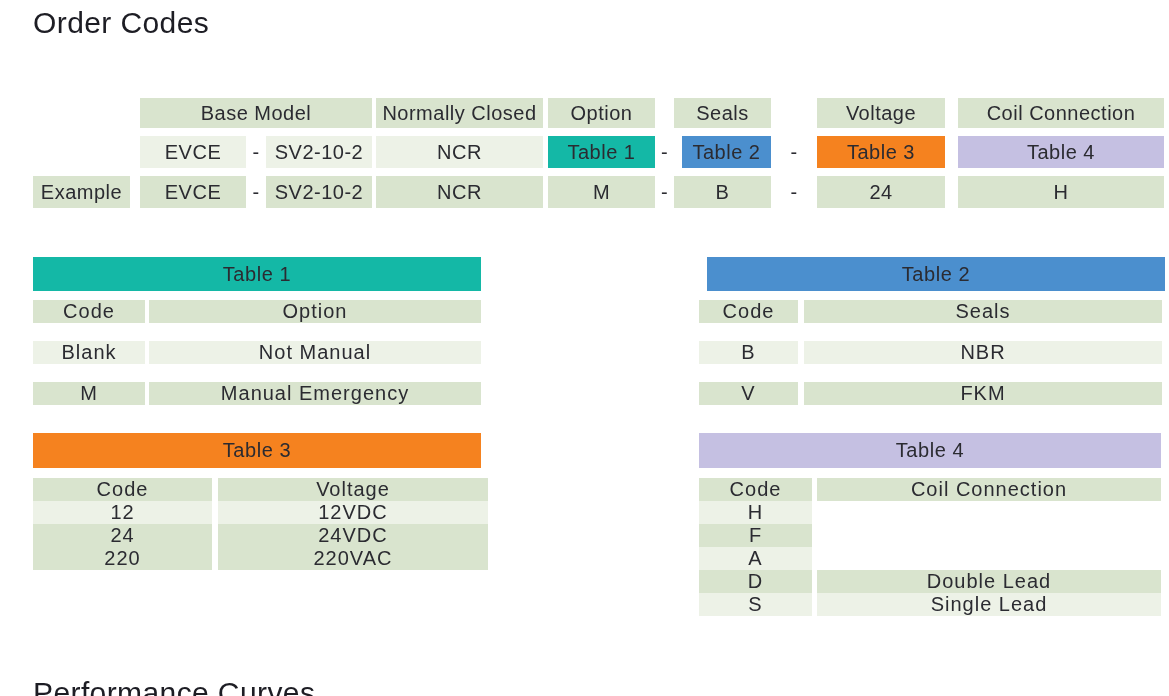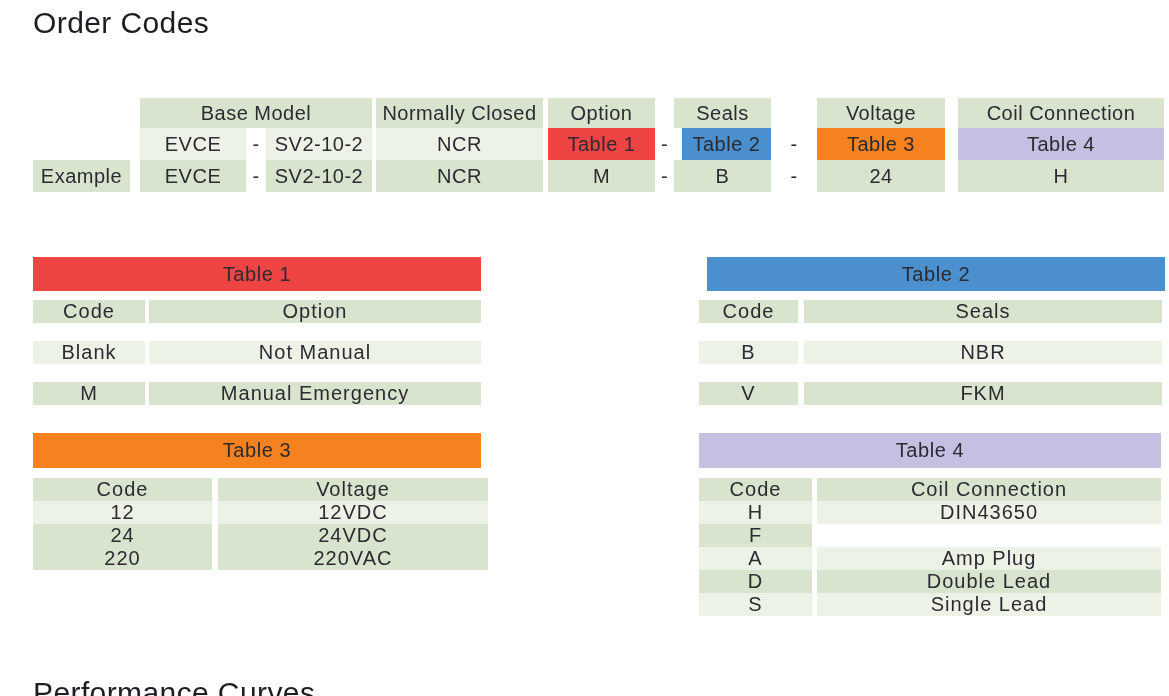--- a/index.html
+++ b/index.html
@@ -18,28 +18,29 @@
     position:absolute;left:33px;top:676px;
     font-size:30px;letter-spacing:.4px;color:#1d1d24;font-weight:400;
     white-space:nowrap;
   }
   
   .order-grid{
     position:absolute;left:33px;top:98px;
     display:grid;
     grid-template-columns:97px 10px 106px 20px 106px 4px 167px 5px 107px 19px 97px 46px 128px 13px 206px;
     grid-template-rows:30px 32px 32px;
+    row-gap:8px;
   }
   .c{
     display:flex;align-items:center;justify-content:center;
     font-size:20px;letter-spacing:.5px;white-space:nowrap;
   }
   .bg-g{background:#d9e4ce;}
   .bg-l{background:#edf2e7;}
-  .bg-t1{background:#ef4444;}
+  .bg-t1{background:#14b8a6;}
   .bg-t2{background:#4b8fce;margin-left:8px;}
   .bg-t3{background:#f5821f;}
   .bg-t4{background:#c5c0e2;}
   .dash{background:transparent;}
   
   .dtable{position:absolute;}
   .dtable .bar{
     display:flex;align-items:center;justify-content:center;
     font-size:20px;letter-spacing:.6px;
   }
@@ -170,30 +171,28 @@
 <div class="dtable" id="table4">
   <div class="bar bg-t4">Table 4</div>
   <div class="row first">
     <div class="cell bg-g">Code</div>
     <div class="gapcell"></div>
     <div class="cell bg-g">Coil Connection</div>
   </div>
   <div class="row">
     <div class="cell bg-l">H</div>
     <div class="gapcell"></div>
-    <div class="cell bg-l">DIN43650</div>
   </div>
   <div class="row">
     <div class="cell bg-g">F</div>
     <div class="gapcell"></div>
   </div>
   <div class="row">
     <div class="cell bg-l">A</div>
     <div class="gapcell"></div>
-    <div class="cell bg-l">Amp Plug</div>
   </div>
   <div class="row">
     <div class="cell bg-g">D</div>
     <div class="gapcell"></div>
     <div class="cell bg-g">Double Lead</div>
   </div>
   <div class="row">
     <div class="cell bg-l">S</div>
     <div class="gapcell"></div>
     <div class="cell bg-l">Single Lead</div>

